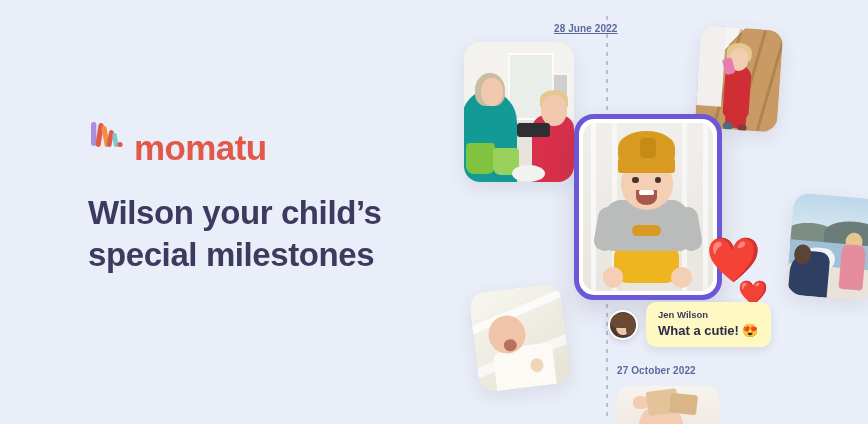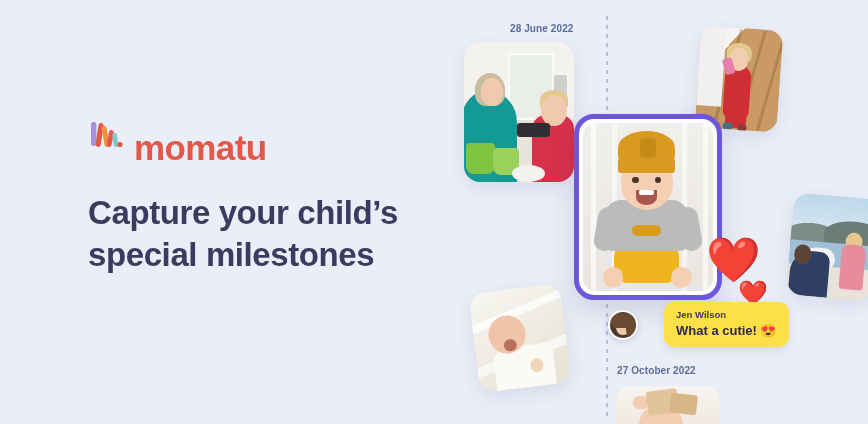--- a/index.html
+++ b/index.html
@@ -53,21 +53,21 @@
   }
 
   .date-label {
     position: absolute;
     font-size: 10px;
     font-weight: bold;
     color: #5b6a9c;
     letter-spacing: 0.1px;
     white-space: nowrap;
   }
-  .date-top    { left: 510px; top: 23px; }
+  .date-top    { left: 554px; top: 23px; text-decoration: underline; }
   .date-bottom { left: 617px; top: 365px; }
 
   
   .card {
     position: absolute;
     border-radius: 16px;
     overflow: hidden;
     background: #d8dbe8;
   }
   .card .ph { width: 100%; height: 100%; display: block; position: relative; overflow: hidden; }
@@ -190,26 +190,25 @@
   .avatar {
     width: 30px; height: 30px; border-radius: 50%;
     background: #4d3a2e; overflow: hidden; position: relative; flex: 0 0 auto;
     border: 2px solid #ffffff; box-shadow: 0 2px 6px rgba(60,58,94,.18);
   }
   .av-face { position: absolute; left: 22%; top: 20%; width: 56%; height: 68%; background: #efc6a6; border-radius: 50% 50% 46% 46%; }
   .av-hair { position: absolute; left: 4%;  top: 4%;  width: 92%; height: 60%; background: #6b4a33; border-radius: 50% 50% 30% 30%; }
   .av-hair2{ position: absolute; left: 62%; top: 28%; width: 34%; height: 66%; background: #6b4a33; border-radius: 40%; }
 
   .bubble {
-    background: #fde047;
+    background: #fef9c3;
     border-radius: 10px;
     padding: 6px 12px 7px 12px;
     box-shadow: 0 3px 10px rgba(60,58,94,.12);
     min-width: 110px;
-    margin-left: 18px;
   }
   .bubble-name { font-size: 9.5px; font-weight: bold; color: #3c3a5e; line-height: 1.5; }
   .bubble-text { font-size: 13px; font-weight: bold; color: #2c2a47; line-height: 1.4; white-space: nowrap; }
 </style>
 </head>
 <body>
 
 <div class="stage">
 
   <div class="hero">
@@ -223,21 +222,21 @@
             <rect x="15" y="9" width="5.0" height="21" rx="2.4" fill="#f0913f" transform="rotate(-10 17.5 19)"></rect>
             <rect x="20" y="13" width="4.8" height="17" rx="2.3" fill="#e2594a" transform="rotate(10 22.4 21)"></rect>
             <rect x="25" y="16" width="4.6" height="14" rx="2.2" fill="#7fc8c8" transform="rotate(-8 27.3 23)"></rect>
           </g>
           <circle cx="32" cy="27.5" r="2.6" fill="#e2594a"></circle>
         </svg>
       </span>
       <span class="wordmark">momatu</span>
     </div>
 
-    <h1 class="headline">Capture your child’s
+    <h1 class="headline">Wilson your child’s
 special milestones</h1>
   </div>
 
   <div class="timeline"></div>
 
   <div class="date-label date-top">28 June 2022</div>
   <div class="date-label date-bottom">27 October 2022</div>
 
   <div class="card card-kitchen">
     <div class="ph">

